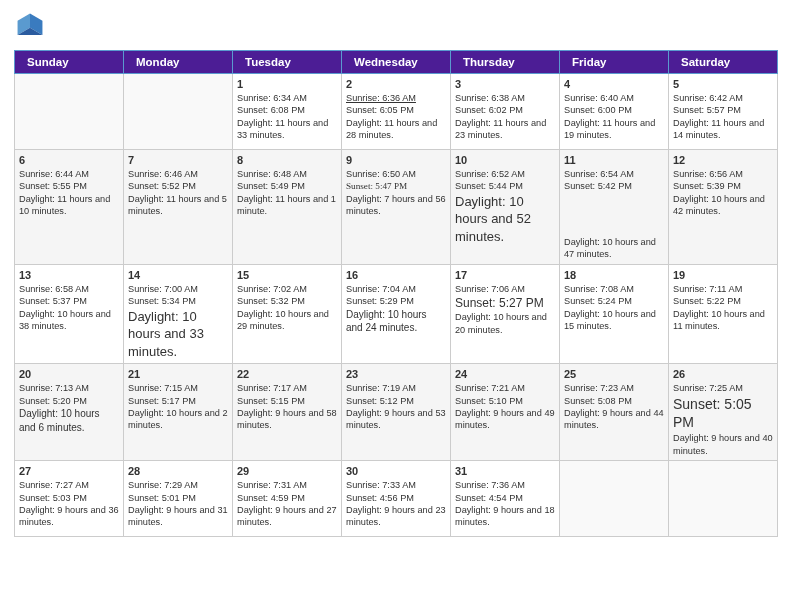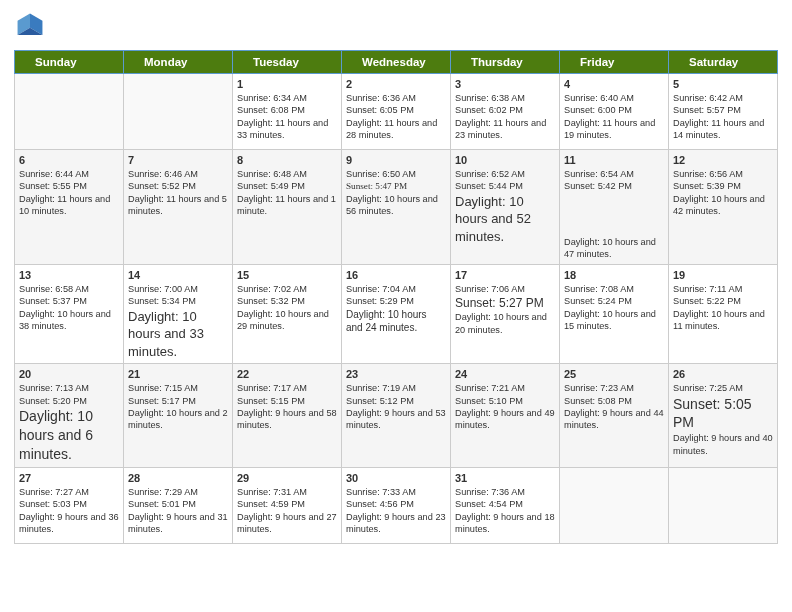--- a/index.html
+++ b/index.html
@@ -57,25 +57,25 @@
     .subtitle {
       font-size: 14px;
       color: #555;
     }
     .calendar {
       width: 100%;
       border-collapse: collapse;
       table-layout: fixed;
     }
     .calendar th {
-      background: #4d7c0f;
+      background: #4c1d95;
       color: #fff;
       font-size: 11.5px;
       font-weight: bold;
-      padding: 5px 20px;
+      padding: 5px 12px;
       text-align: left;
       border: 1px solid #5a9acf;
     }
     .calendar td {
       border: 1px solid #ccc;
       vertical-align: top;
       padding: 4px 4px 3px 4px;
       font-size: 9.5px;
       color: #333;
       height: 76px;
@@ -133,21 +133,21 @@
           <td class="empty"></td>
           <td class="empty"></td>
           <td>
             <span class="day-num">1</span>
             <div style="font-size: 9.2px; line-height: 1.35;">Sunrise: 6:34 AM</div>
             <div style="font-size: 9.2px; line-height: 1.35;">Sunset: 6:08 PM</div>
             <div style="font-size: 9.2px; line-height: 1.35;">Daylight: 11 hours and 33 minutes.</div>
           </td>
           <td>
             <span class="day-num">2</span>
-            <div style="font-size: 9.2px; line-height: 1.35;">Sunrise: 6:36 AM</div>
+            <div style="font-size: 9.2px; line-height: 1.35; text-decoration: underline;">Sunrise: 6:36 AM</div>
             <div style="font-size: 9.2px; line-height: 1.35;">Sunset: 6:05 PM</div>
             <div style="font-size: 9.2px; line-height: 1.35;">Daylight: 11 hours and 28 minutes.</div>
           </td>
           <td>
             <span class="day-num">3</span>
             <div style="font-size: 9.2px; line-height: 1.35;">Sunrise: 6:38 AM</div>
             <div style="font-size: 9.2px; line-height: 1.35;">Sunset: 6:02 PM</div>
             <div style="font-size: 9.2px; line-height: 1.35;">Daylight: 11 hours and 23 minutes.</div>
           </td>
           <td>
@@ -179,21 +179,21 @@
           <td>
             <span class="day-num">8</span>
             <div style="font-size: 9.2px; line-height: 1.35;">Sunrise: 6:48 AM</div>
             <div style="font-size: 9.2px; line-height: 1.35;">Sunset: 5:49 PM</div>
             <div style="font-size: 9.2px; line-height: 1.35;">Daylight: 11 hours and 1 minute.</div>
           </td>
           <td>
             <span class="day-num">9</span>
             <div style="font-size: 9.2px; line-height: 1.35;">Sunrise: 6:50 AM</div>
             <div style="font-size: 9.2px; line-height: 1.35; font-family: Liberation Serif, serif;">Sunset: 5:47 PM</div>
-            <div style="font-size: 9.2px; line-height: 1.35;">Daylight: 10 hours and 56 minutes.</div>
+            <div style="font-size: 9.2px; line-height: 1.35;">Daylight: 7 hours and 56 minutes.</div>
           </td>
           <td>
             <span class="day-num">10</span>
             <div style="font-size: 9.2px; line-height: 1.35;">Sunrise: 6:52 AM</div>
             <div style="font-size: 9.2px; line-height: 1.35;">Sunset: 5:44 PM</div>
             <div style="font-size: 13px; line-height: 1.35;">Daylight: 10 hours and 52 minutes.</div>
           </td>
           <td>
             <span class="day-num">11</span>
             <div style="font-size: 9.2px; line-height: 1.35;">Sunrise: 6:54 AM</div>
@@ -249,21 +249,21 @@
             <div style="font-size: 9.2px; line-height: 1.35;">Sunrise: 7:11 AM</div>
             <div style="font-size: 9.2px; line-height: 1.35;">Sunset: 5:22 PM</div>
             <div style="font-size: 9.2px; line-height: 1.35;">Daylight: 10 hours and 11 minutes.</div>
           </td>
         </tr>
         <tr>
           <td>
             <span class="day-num">20</span>
             <div style="font-size: 9.2px; line-height: 1.35;">Sunrise: 7:13 AM</div>
             <div style="font-size: 9.2px; line-height: 1.35;">Sunset: 5:20 PM</div>
-            <div style="font-size: 14px; line-height: 1.35;">Daylight: 10 hours and 6 minutes.</div>
+            <div style="font-size: 10px; line-height: 1.35;">Daylight: 10 hours and 6 minutes.</div>
           </td>
           <td>
             <span class="day-num">21</span>
             <div style="font-size: 9.2px; line-height: 1.35;">Sunrise: 7:15 AM</div>
             <div style="font-size: 9.2px; line-height: 1.35;">Sunset: 5:17 PM</div>
             <div style="font-size: 9.2px; line-height: 1.35;">Daylight: 10 hours and 2 minutes.</div>
           </td>
           <td>
             <span class="day-num">22</span>
             <div style="font-size: 9.2px; line-height: 1.35;">Sunrise: 7:17 AM</div>

